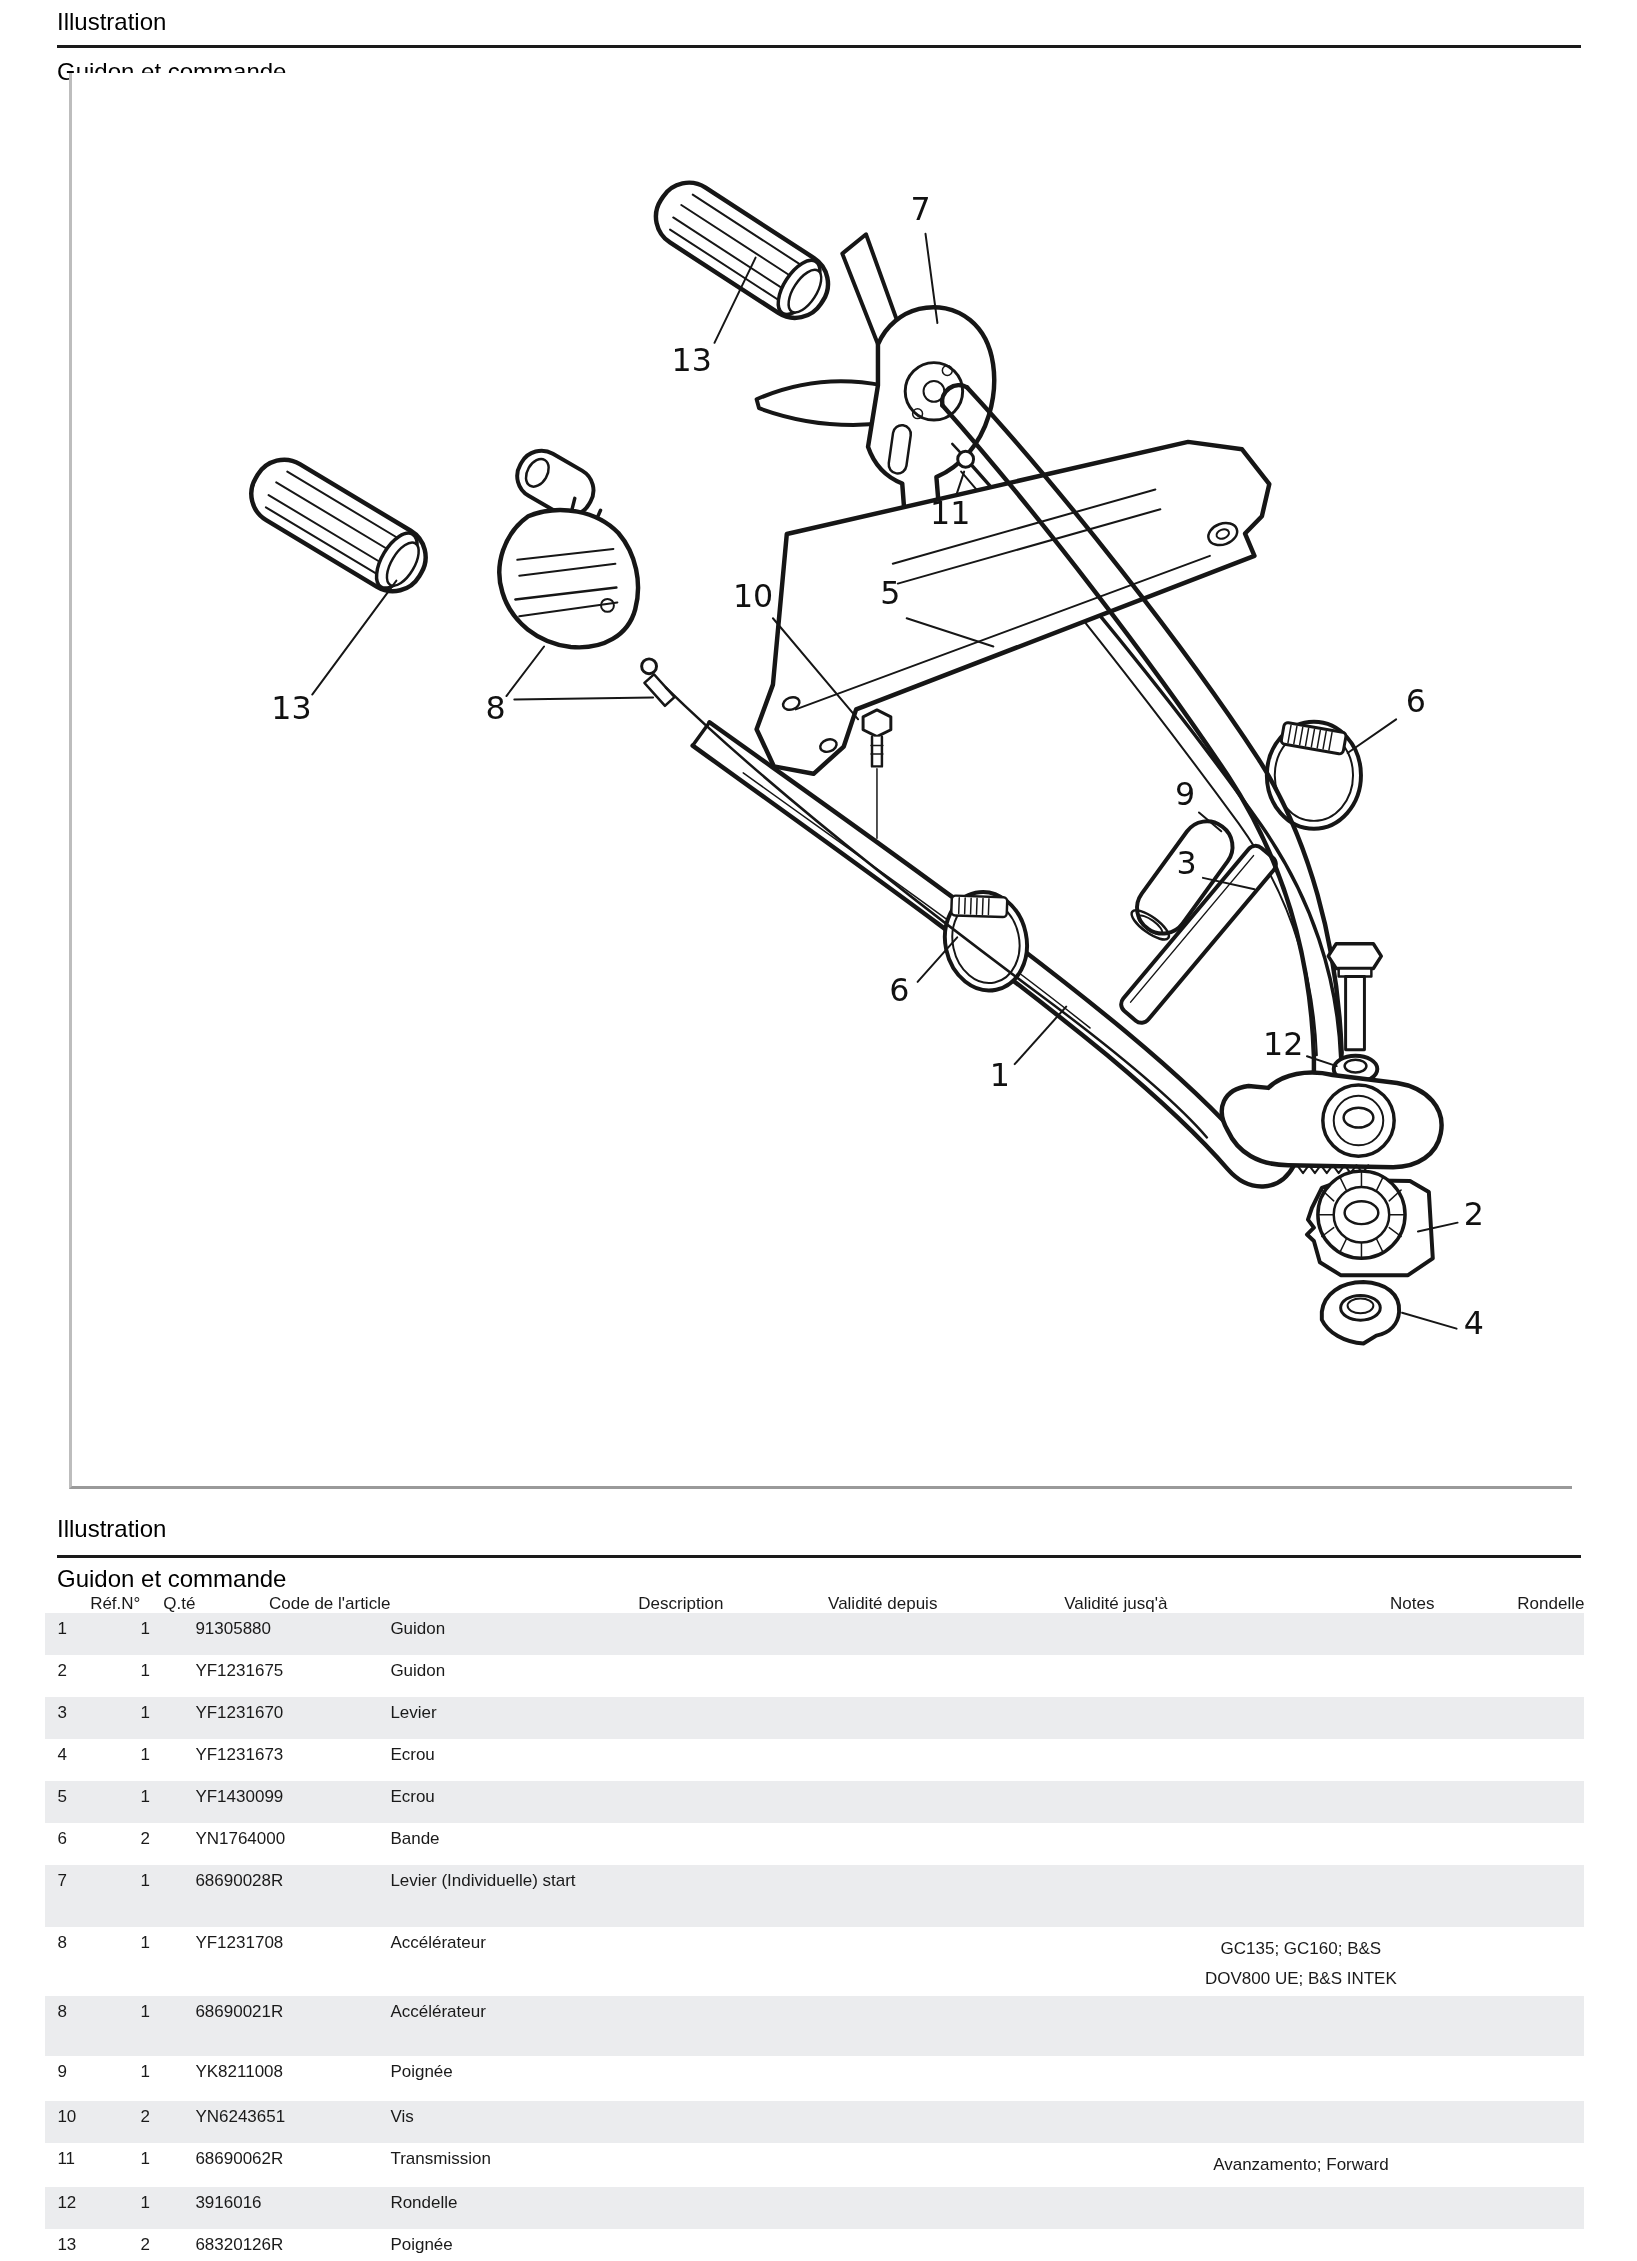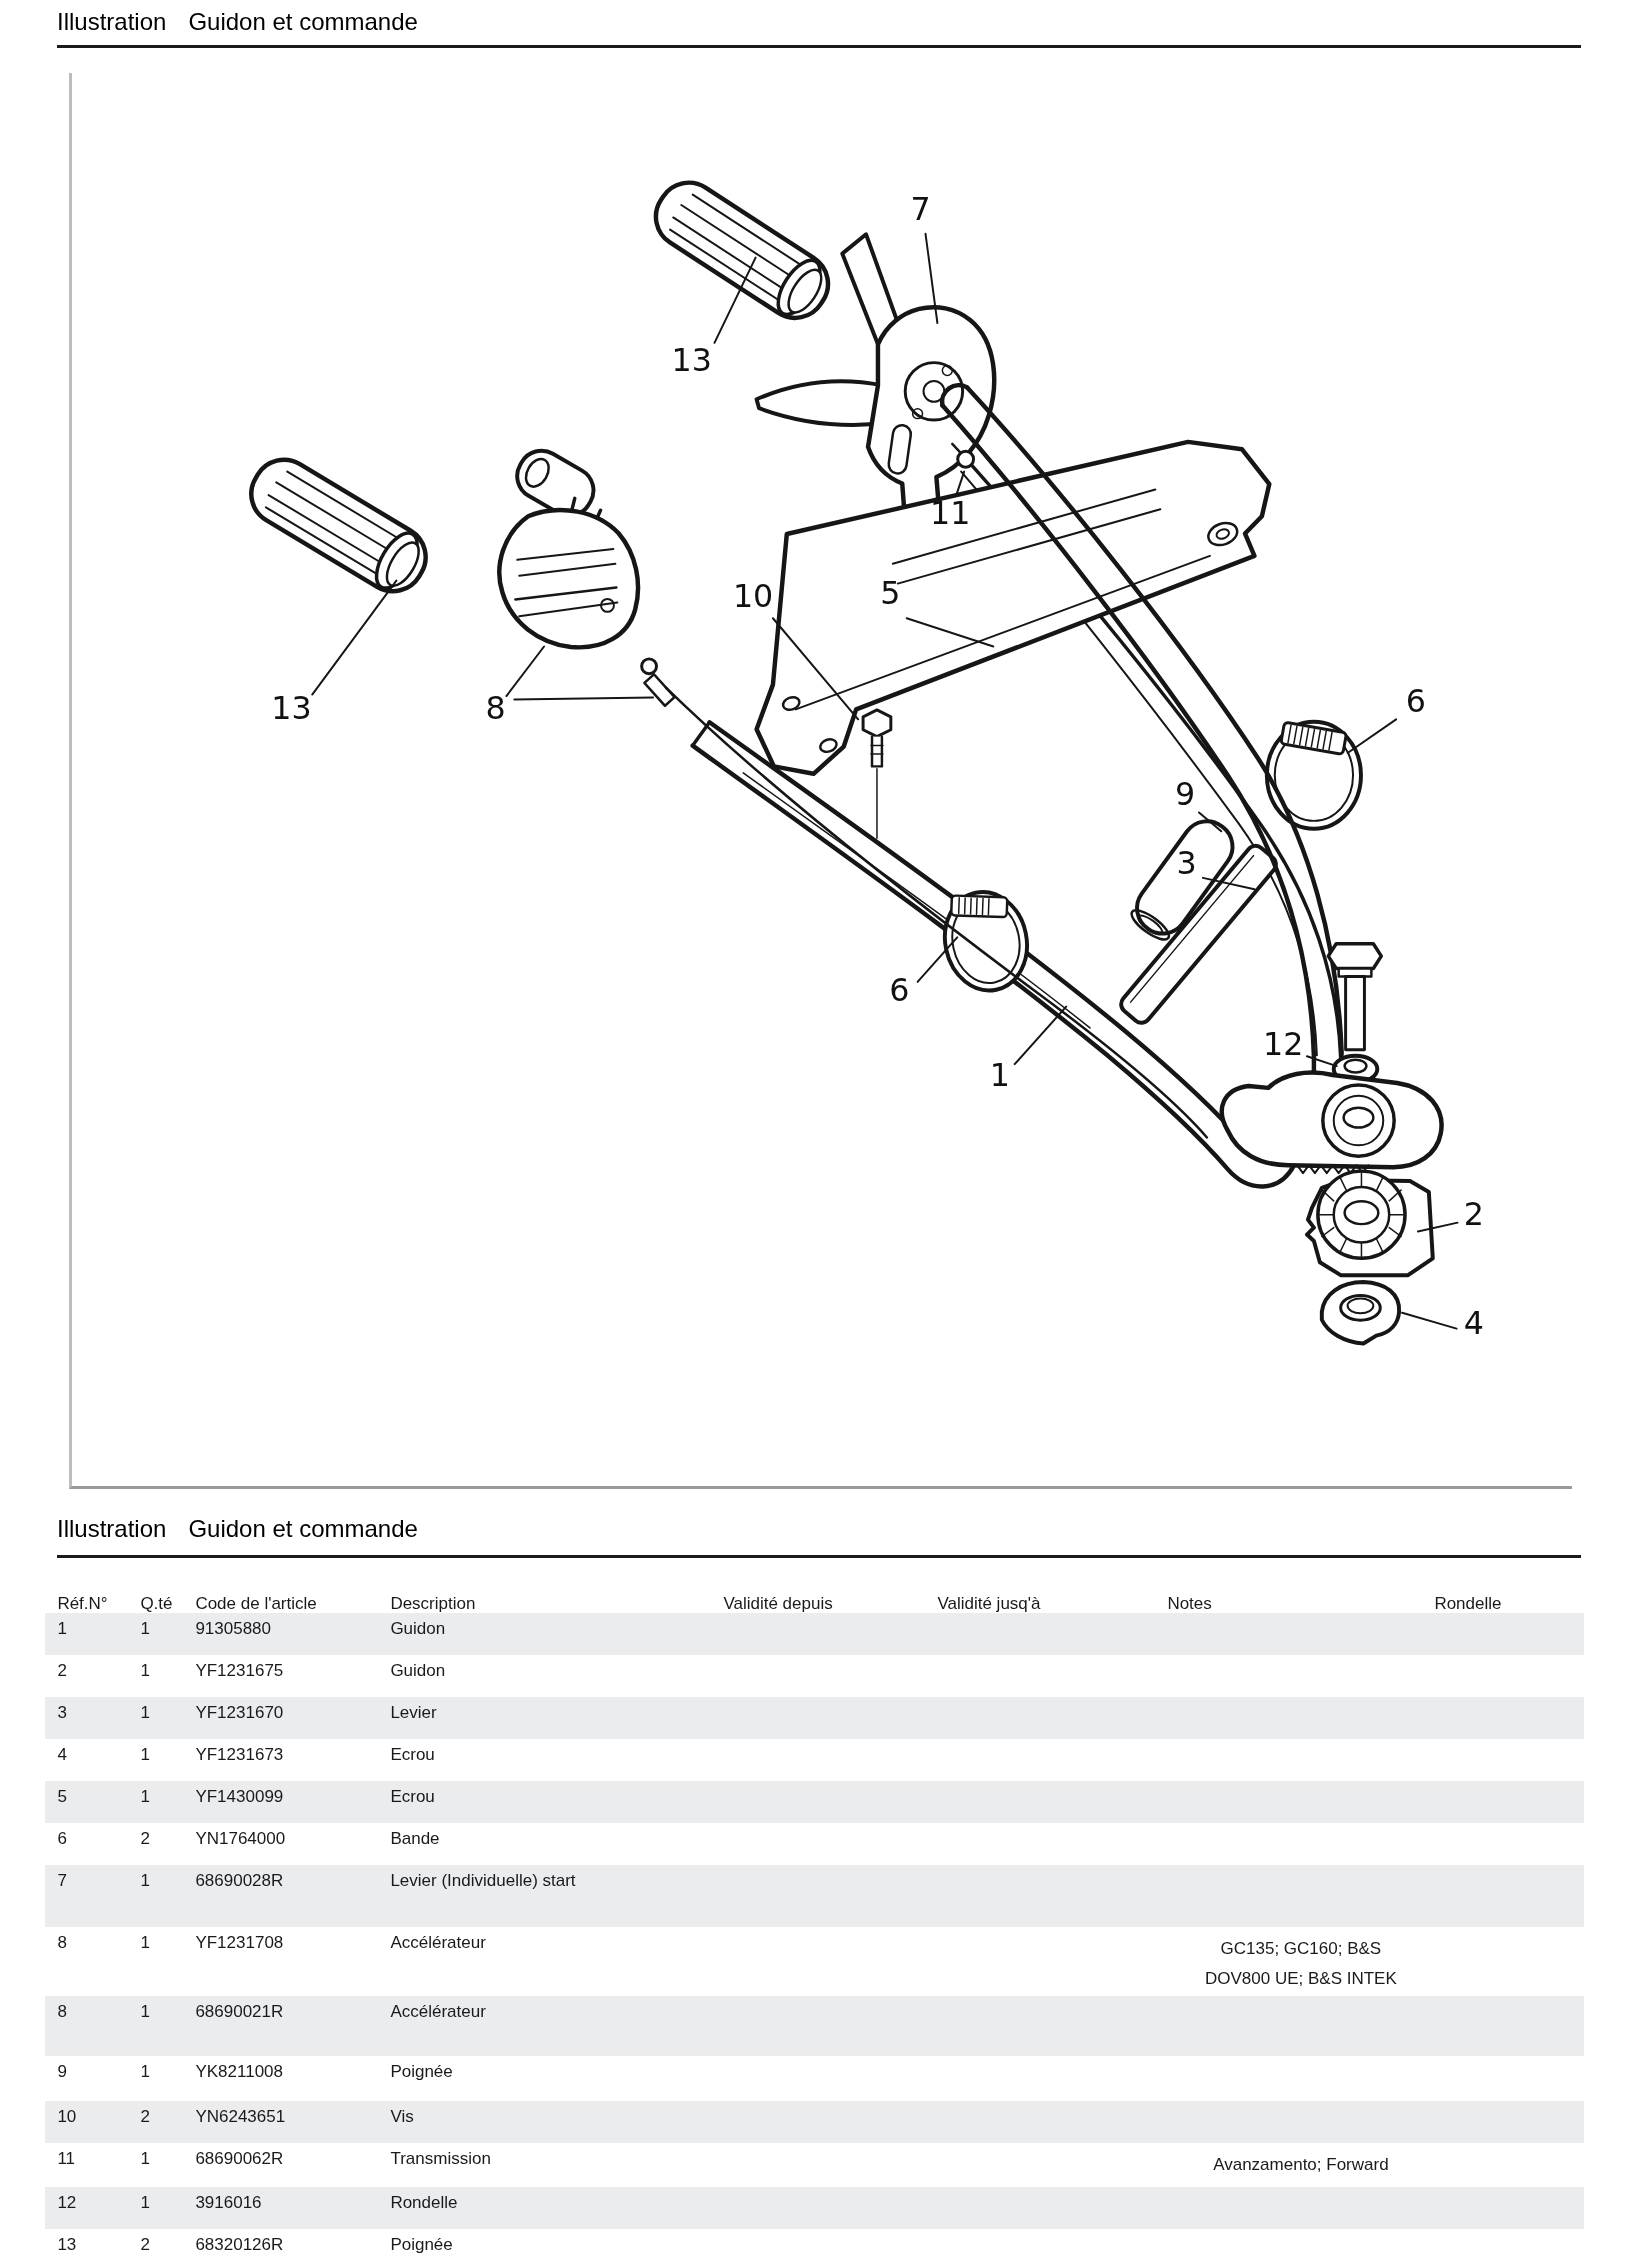--- a/index.html
+++ b/index.html
@@ -2,38 +2,38 @@
 <html style="font-size:8px"><head>
 <meta charset="utf-8">
 <style>
   html,body{margin:0;padding:0;}
   body{
     width:1638px;height:2261px;position:relative;background:#fff;
     font-family:"Liberation Sans","DejaVu Sans",sans-serif;color:#111;
     overflow:hidden;
   }
   .page-title{position:absolute;left:57px;font-size:24px;font-weight:500;color:#000;
-    display:flex;gap:22px;white-space:nowrap;}
+    display:flex;gap:22px;white-space:nowrap;flex-direction:column;}
   .rule{position:absolute;left:57px;width:1524px;height:3px;background:#1a1a1a;}
   .panel{position:absolute;left:69px;top:73px;width:1500px;height:1413px;
     border-left:3.5px solid #bdbdbd;border-bottom:3.5px solid #9a9a9a;background:#fff;}
   svg.diagram{position:absolute;left:0;top:0;}
   svg .ln{stroke:#161616;fill:none;stroke-linecap:round;stroke-linejoin:round;}
   svg .w{fill:#ffffff;}
   svg .t3{stroke-width:3px;} svg .t4{stroke-width:4px;} svg .t5{stroke-width:5px;}
   svg .t6{stroke-width:6px;} svg .t7{stroke-width:7px;} svg .t8{stroke-width:8px;}
   svg .t9{stroke-width:9px;}
   svg text.callout{font-family:"DejaVu Sans","Liberation Sans",sans-serif;
     font-size:64px;fill:#111;stroke:none;text-anchor:middle;}
   .ptable{position:absolute;left:45px;top:1588px;width:1539px;font-size:17px;color:#1a1a1a;}
   .tr{display:grid;grid-template-columns:83px 55px 195px 333px 214px 230px 267px 150px;
     padding-left:12.4px;align-items:start;}
   .tr>div{padding-top:7.4px;line-height:1.05;}
   .tr .notes{line-height:1.72;text-align:center;}
-  .thead{height:25px;}
+  .thead{height:25px;text-align:right;}
   .shaded{background:#ebecee;}
 </style>
 </head>
 <body>
 
 <div class="page-title" style="top:8px;">
   <span>Illustration</span>
   <span>Guidon et commande</span>
 </div>
 <div class="rule" style="top:45px;"></div>

